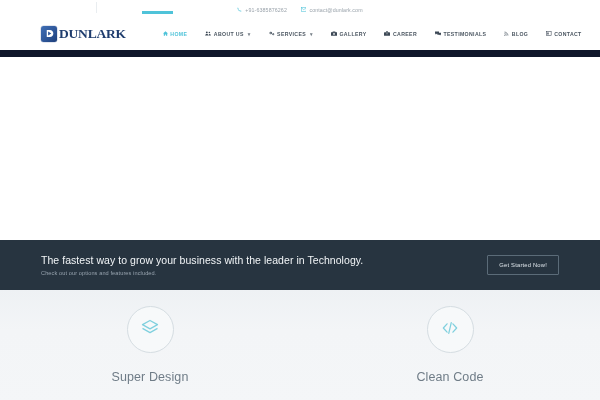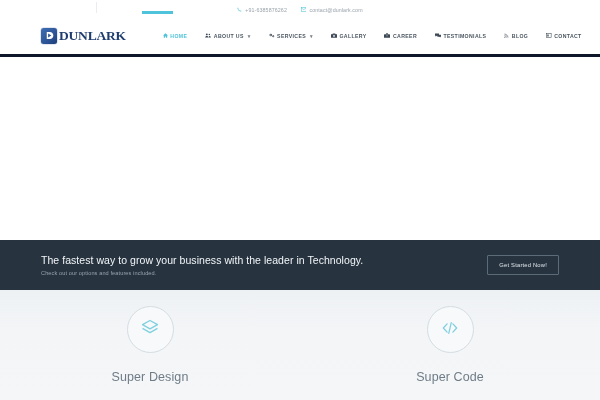--- a/index.html
+++ b/index.html
@@ -39,21 +39,21 @@
     left: 142px; top: 11px;
     width: 31px; height: 2.5px;
     background: #4fc3d9;
     z-index: 5;
   }
 
   
   .header {
     height: 40px;
     background: #ffffff;
-    border-bottom: 3px solid #0f172a;
+    border-bottom: 7px solid #0f172a;
     display: flex;
     align-items: center;
     padding: 0 0 0 41px;
     position: relative;
   }
   .logo { display: flex; align-items: center; gap: 2px; }
   .logo-mark {
     width: 16px; height: 16px;
     background: linear-gradient(135deg, #3f6fb5 0%, #2e5699 55%, #1d3f7a 100%);
     border-radius: 2.5px;
@@ -319,17 +319,17 @@
   <div class="feature">
     <div class="feature-circle">
       <span>
         <svg width="20" height="20" viewBox="0 0 24 24" fill="none" stroke="#7fd0de" stroke-width="1.5" stroke-linecap="round" stroke-linejoin="round">
           <path d="M8.5 7 4 12l4.5 5"></path>
             <path d="M15.5 7 20 12l-4.5 5"></path>
             <path d="M13.5 5.5l-3 13"></path>
         </svg>
       </span>
     </div>
-    <div class="feature-title">Super Code</div>
+    <div class="feature-title">Clean Code</div>
   </div>
 
 
 </div>
 
 </body></html>

